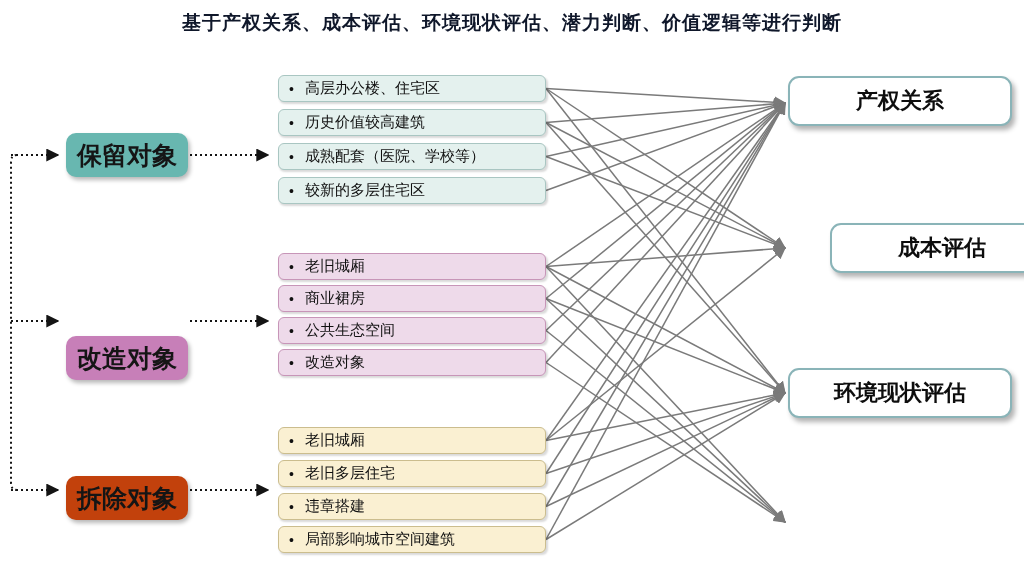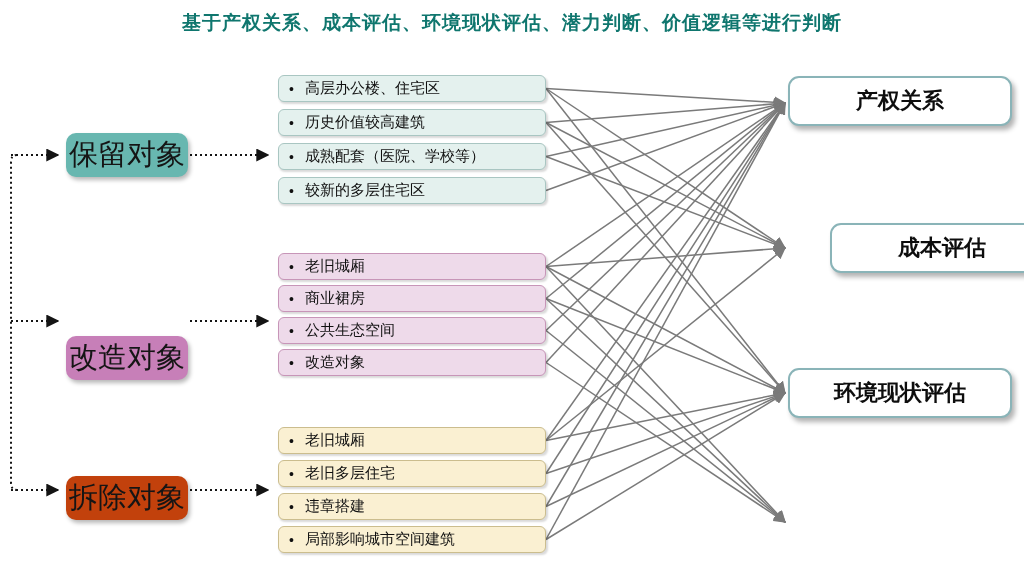--- a/index.html
+++ b/index.html
@@ -3,26 +3,26 @@
 <meta charset="utf-8">
 <style>
   html,body{margin:0;padding:0;background:#fff;}
   #canvas{
     position:relative;width:1024px;height:563px;background:#ffffff;overflow:hidden;
     font-family:"Liberation Sans","DejaVu Sans",sans-serif;color:#111;
   }
   #wires{position:absolute;left:0;top:0;width:1024px;height:563px;pointer-events:none;}
   .title{
     position:absolute;top:10px;left:0;width:100%;text-align:center;
-    font-size:19px;font-weight:bold;letter-spacing:1px;color:#0f766e;
+    font-size:19px;font-weight:bold;letter-spacing:1px;color:#0f172a;
   }
   .gbox{
     position:absolute;left:66px;width:122px;height:44px;border-radius:10px;
     display:flex;align-items:center;justify-content:center;
-    font-size:29px;font-weight:normal;color:#151515;
+    font-size:25px;font-weight:bold;color:#151515;
     box-shadow:2px 3px 4px rgba(0,0,0,.28);z-index:2;
   }
   .gbox.retain{top:133px;background:#68b7b0;}
   .gbox.renovate{top:299px;background:#c77fb8;margin-top:37px;}
   .gbox.demolish{top:476px;background:#c2410c;}
   .list{position:absolute;left:278px;width:268px;display:flex;flex-direction:column;z-index:2;}
   .list.retain{top:75px;gap:7px;}
   .list.renovate{top:253px;gap:5px;}
   .list.demolish{top:427px;gap:6px;}
   .item{

